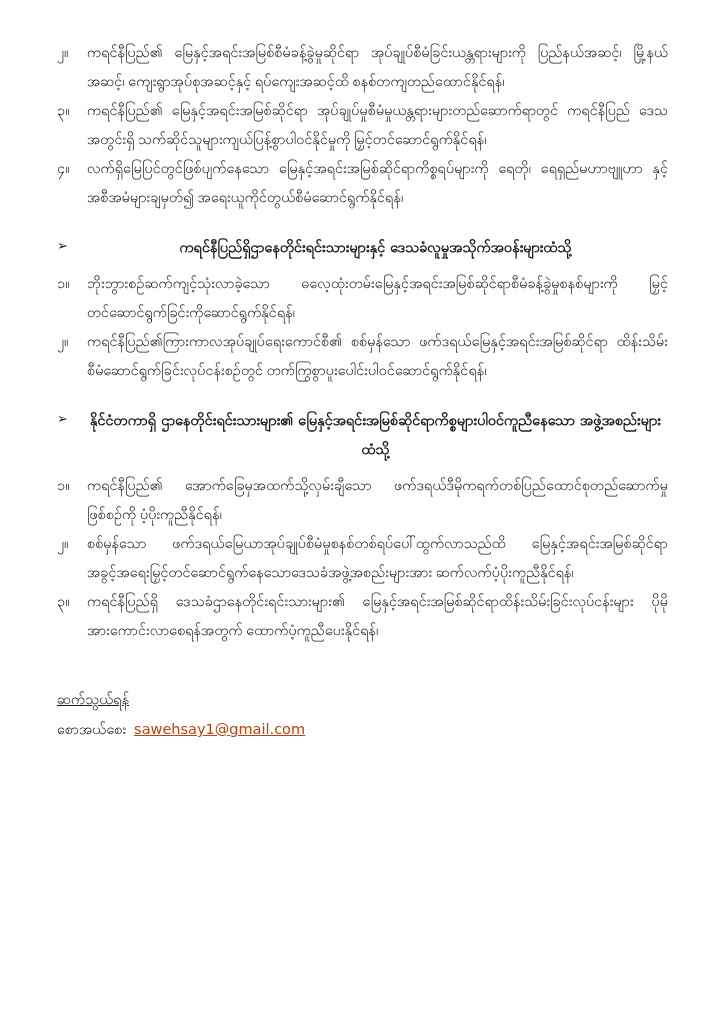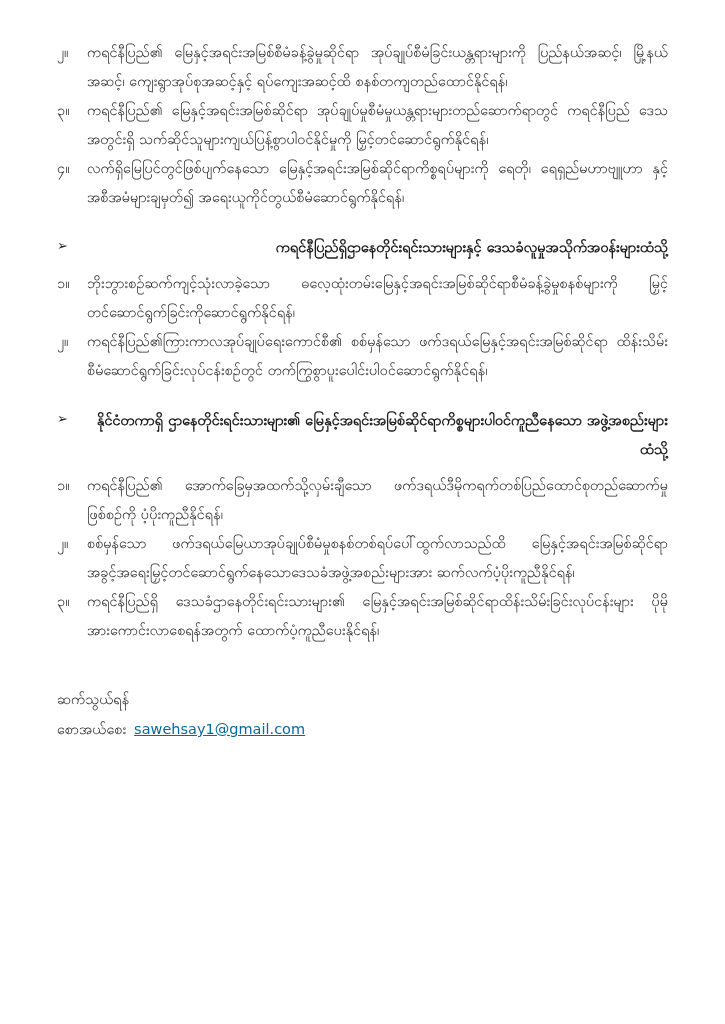--- a/index.html
+++ b/index.html
@@ -21,41 +21,42 @@
     display: flex;
     line-height: 2.0;
   }
   .li .num {
     width: 30px;
     flex-shrink: 0;
   }
   .li .txt {
     flex: 1;
     text-align: justify;
+    font-family: Liberation Serif, serif;
   }
   .heading {
     display: flex;
     font-weight: bold;
     line-height: 2.0;
     margin-top: 21px;
     margin-bottom: 7px;
   }
   .heading .bullet {
     width: 26px;
     flex-shrink: 0;
     font-weight: normal;
     font-size: 13px;
   }
-  .heading .htxt { flex: 1; text-align: right; }
+  .heading .htxt { flex: 1; text-align: center; }
   .contact { margin-top: 40px; }
-  .contact-heading { line-height: 2.0; }
+  .contact-heading { line-height: 2.0; text-decoration: underline; }
   .contact-row { line-height: 2.2; }
   .contact-row .cname { margin-right: 8px; }
   a.email {
-    color: #0369a1;
+    color: #c2410c;
     text-decoration: underline;
     cursor: pointer;
   }
 </style>
 </head>
 <body>
 
 <div class="page">
 
   <div class="num-list">

